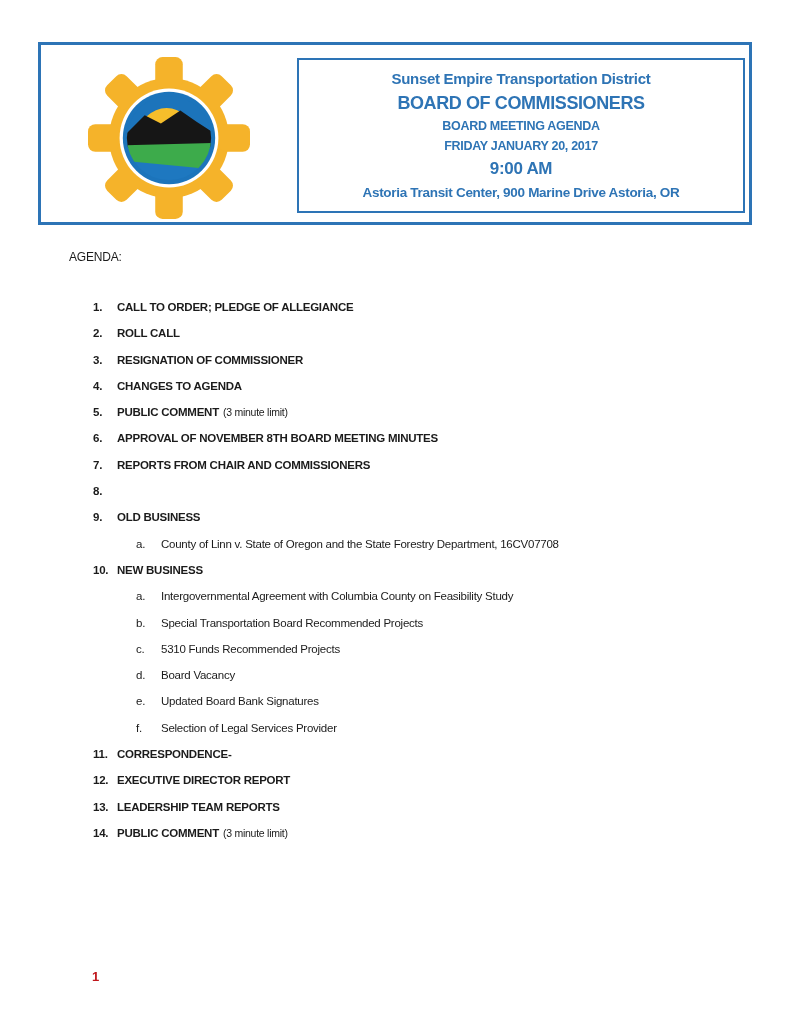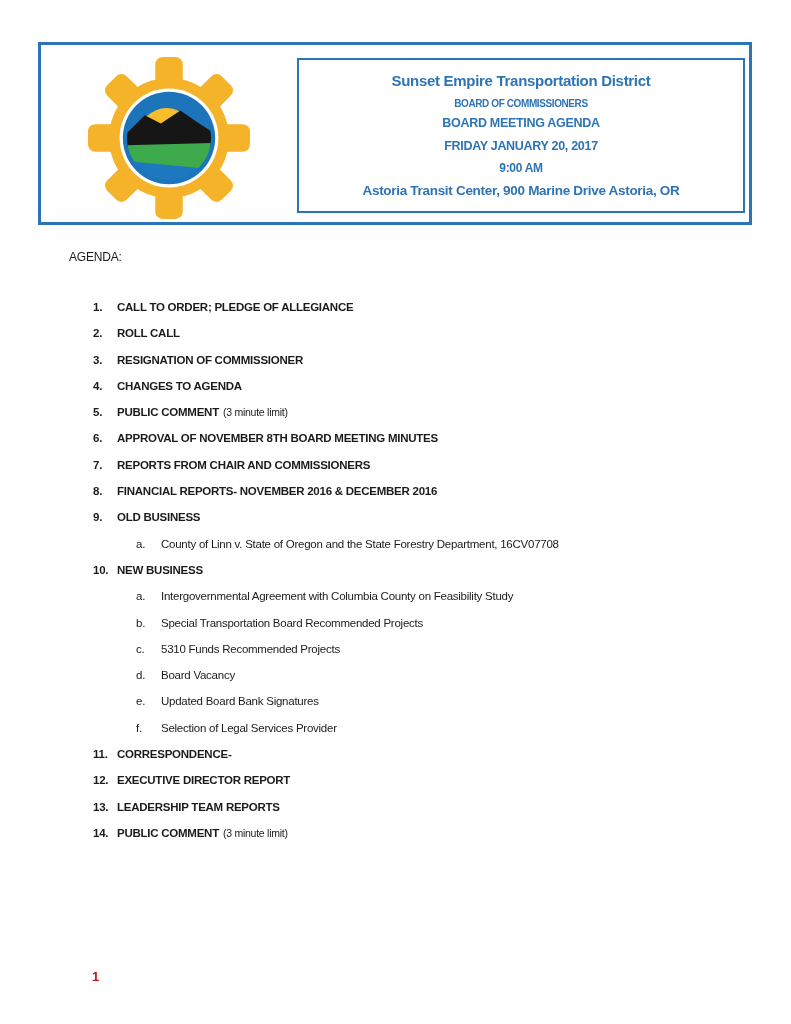--- a/index.html
+++ b/index.html
@@ -30,24 +30,24 @@
     box-sizing:border-box;
     display:flex;flex-direction:column;
     justify-content:space-evenly;
     text-align:center;
     padding:4px 6px;
     color:#2e74b5;
     font-weight:700;
   }
   .hl{line-height:1.1;letter-spacing:-0.3px;}
   .hl-0{font-size:15px;}
-  .hl-1{font-size:10px;letter-spacing:-0.4px;}
+  .hl-1{font-size:18px;letter-spacing:-0.4px;}
   .hl-2{font-size:12.5px;}
   .hl-3{font-size:12.5px;}
-  .hl-4{font-size:12px;}
+  .hl-4{font-size:17px;}
   .hl-5{font-size:13.5px;letter-spacing:-0.3px;}
   
   .agenda-label{
     position:absolute;left:69px;top:250px;
     font-size:12px;font-weight:400;letter-spacing:-0.2px;
   }
   .agenda-list{
     position:absolute;left:93px;top:301px;width:650px;
   }
   .row{display:flex;align-items:baseline;height:26.3px;font-size:11.5px;letter-spacing:-0.25px;}
@@ -134,21 +134,20 @@
       <div class="row item">
         <span class="num">6.</span>
         <span class="txt">APPROVAL OF NOVEMBER 8TH BOARD MEETING MINUTES</span>
       </div>
       <div class="row item">
         <span class="num">7.</span>
         <span class="txt">REPORTS FROM CHAIR AND COMMISSIONERS</span>
       </div>
       <div class="row item">
         <span class="num">8.</span>
-        <span class="txt">FINANCIAL REPORTS- NOVEMBER 2016 &amp; DECEMBER 2016</span>
       </div>
       <div class="row item">
         <span class="num">9.</span>
         <span class="txt">OLD BUSINESS</span>
       </div>
       <div class="row sub">
         <span class="letter">a.</span>
         <span class="subtxt">County of Linn v. State of Oregon and the State Forestry Department, 16CV07708</span>
       </div>
       <div class="row item">

